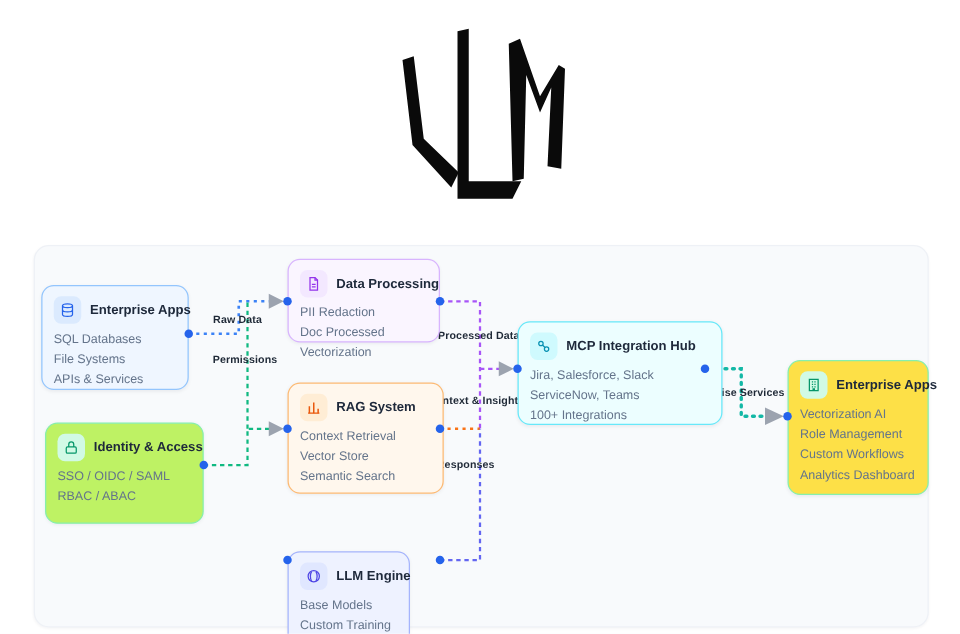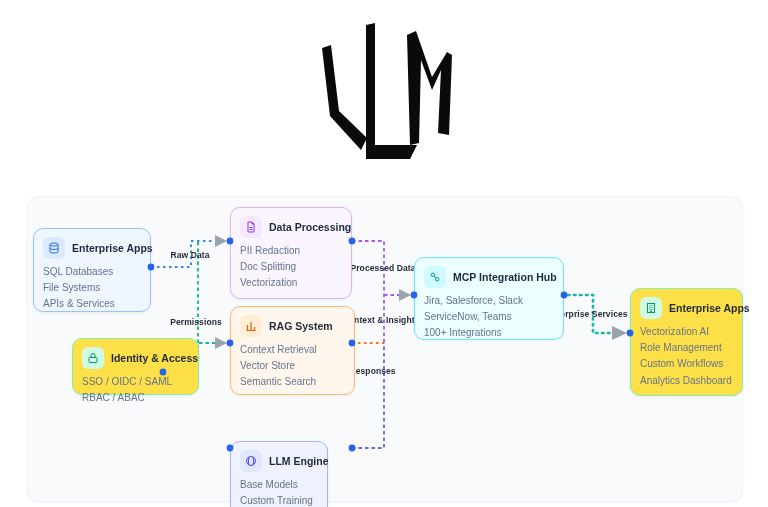--- a/index.html
+++ b/index.html
@@ -68,21 +68,21 @@
   <g fill="#9ca3af">
     <path d="M215,235 L227,241 L215,247 Z"></path>
     <path d="M215,337 L227,343 L215,349 Z"></path>
     <path d="M399,289 L411,295 L399,301 Z"></path>
     <path d="M612,326 L627,333 L612,340 Z"></path>
   </g>
 </svg>
 
 <div id="labels-root">
     <div class="edge-label" style="left: 190px; top: 255px;">Raw Data</div>
-    <div class="edge-label" style="left: 196px; top: 322px;">Permissions</div>
+    <div class="edge-label" style="left: 196px; top: 287px;">Permissions</div>
     <div class="edge-label" style="left: 383px; top: 268px;">Processed Data</div>
     <div class="edge-label" style="left: 381px; top: 320px;">Context &amp; Insights</div>
     <div class="edge-label" style="left: 367px; top: 371px;">AI Responses</div>
     <div class="edge-label" style="left: 587px; top: 314px;">Enterprise Services</div>
   </div>
 <div id="nodes-root">
     <div class="node" style="left: 33px; top: 228px; width: 118px; height: 84px; background: rgb(239, 246, 255); border-color: rgb(147, 197, 253);">
       <div class="head">
         <span class="iconbox" style="background: rgb(219, 234, 254); color: rgb(37, 99, 235);">
           <svg viewBox="0 0 24 24" fill="none" stroke="currentColor" stroke-width="2">
@@ -90,46 +90,46 @@
             <path d="M4 5v14c0 1.7 3.6 3 8 3s8-1.3 8-3V5"></path>
             <path d="M4 12c0 1.7 3.6 3 8 3s8-1.3 8-3"></path>
           </svg>
         </span>
         <span class="title">Enterprise Apps</span>
       </div>
       <div class="item">SQL Databases</div>
       <div class="item">File Systems</div>
       <div class="item">APIs &amp; Services</div>
     </div>
-    <div class="node" style="left: 36px; top: 338px; width: 127px; height: 57px; background: #fde047; border-color: rgb(134, 239, 172); margin-left: 36px;">
+    <div class="node" style="left: 36px; top: 338px; width: 127px; height: 81px; background: #bef264; border-color: rgb(134, 239, 172);">
       <div class="head">
         <span class="iconbox" style="background: rgb(209, 250, 229); color: rgb(5, 150, 105);">
           <svg viewBox="0 0 24 24" fill="none" stroke="currentColor" stroke-width="2">
             <rect x="4" y="11" width="16" height="10" rx="2"></rect>
             <path d="M8 11V7a4 4 0 0 1 8 0v4"></path>
           </svg>
         </span>
         <span class="title">Identity &amp; Access</span>
       </div>
       <div class="item">SSO / OIDC / SAML</div>
       <div class="item">RBAC / ABAC</div>
     </div>
-    <div class="node" style="left: 230px; top: 207px; width: 122px; height: 92px; background: rgb(250, 245, 255); border-color: rgb(216, 180, 254);">
+    <div class="node" style="left: 230px; top: 207px; width: 122px; height: 67px; background: rgb(250, 245, 255); border-color: rgb(216, 180, 254);">
       <div class="head">
         <span class="iconbox" style="background: rgb(243, 232, 255); color: rgb(147, 51, 234);">
           <svg viewBox="0 0 24 24" fill="none" stroke="currentColor" stroke-width="2">
             <path d="M6 2h8l4 4v16H6z"></path>
             <path d="M14 2v4h4"></path>
             <path d="M9 13h6M9 17h6"></path>
           </svg>
         </span>
         <span class="title">Data Processing</span>
       </div>
       <div class="item">PII Redaction</div>
-      <div class="item">Doc Splitting</div>
+      <div class="item">Doc Processed</div>
       <div class="item">Vectorization</div>
     </div>
     <div class="node" style="left: 230px; top: 306px; width: 125px; height: 89px; background: rgb(255, 247, 237); border-color: rgb(253, 186, 116);">
       <div class="head">
         <span class="iconbox" style="background: rgb(255, 237, 213); color: rgb(234, 88, 12);">
           <svg viewBox="0 0 24 24" fill="none" stroke="currentColor" stroke-width="2.4">
             <path d="M5 21V10M12 21V4M19 21v-7"></path>
             <path d="M3 21h18" stroke-width="2"></path>
           </svg>
         </span>
@@ -146,21 +146,21 @@
             <circle cx="12" cy="12" r="9"></circle>
             <path d="M8.5 4.5c-2.5 4-2.5 11 0 15M15.5 4.5c2.5 4 2.5 11 0 15"></path>
           </svg>
         </span>
         <span class="title">LLM Engine</span>
       </div>
       <div class="item">Base Models</div>
       <div class="item">Custom Training</div>
       <div class="item">Fine-tuned Models</div>
     </div>
-    <div class="node" style="left: 414px; top: 257px; width: 150px; height: 83px; background: rgb(236, 254, 255); border-color: rgb(103, 232, 249);">
+    <div class="node" style="left: 414px; top: 257px; width: 164px; height: 83px; background: rgb(236, 254, 255); border-color: rgb(103, 232, 249);">
       <div class="head">
         <span class="iconbox" style="background: rgb(207, 250, 254); color: rgb(8, 145, 178);">
           <svg viewBox="0 0 24 24" fill="none" stroke="currentColor" stroke-width="2">
             <circle cx="7.5" cy="7.5" r="3.5"></circle>
             <circle cx="16.5" cy="16.5" r="3.5"></circle>
             <path d="M10 10l4 4"></path>
           </svg>
         </span>
         <span class="title">MCP Integration Hub</span>
       </div>

